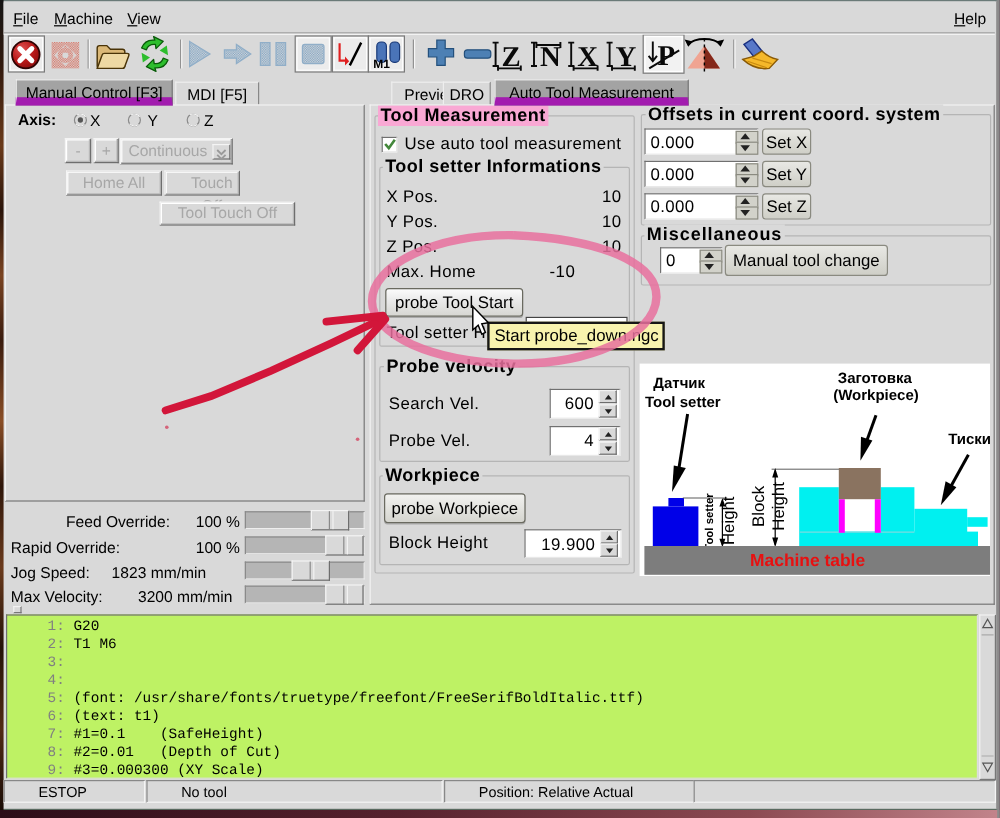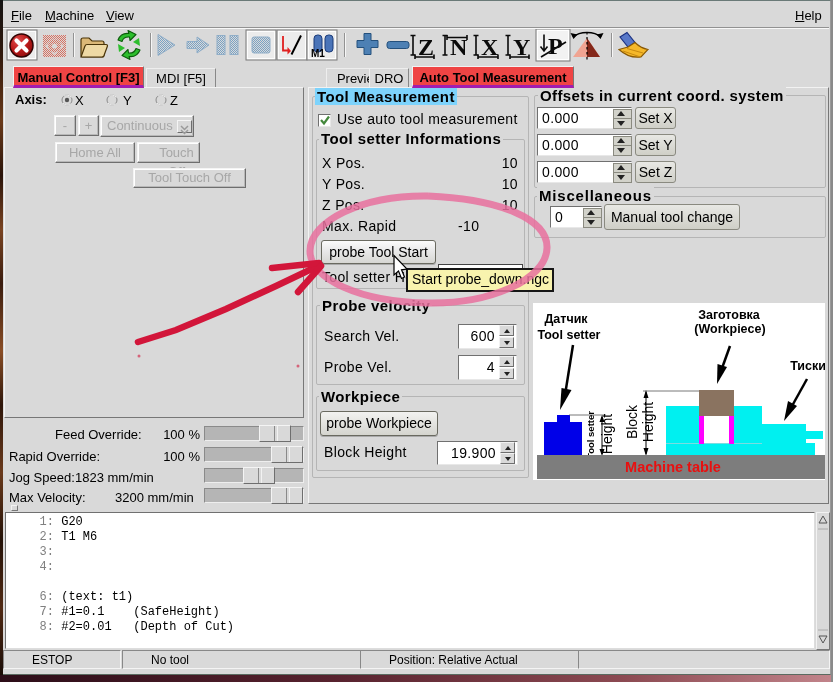--- a/index.html
+++ b/index.html
@@ -13,21 +13,21 @@
 #deskR { position:absolute; left:831px; top:0; width:2px; height:682px; background:#8a8a8a; }
 
 #menubar { position:absolute; left:3px; top:2px; width:826px; height:26px; background:#d9d9d9; font-size:13px; color:#000; }
 .mitem { position:absolute; top:6px; }
 .ul { text-decoration:underline; }
 #mbline { position:absolute; left:3px; top:27px; width:826px; height:2px; border-top:1px solid #929292; border-bottom:1px solid #f8f8f8; }
 
 #toolbar { position:absolute; left:3px; top:29px; width:826px; height:33px;padding-left:24px; }
 
 .tab { position:absolute; background:#d9d9d9; border:1px solid; border-color:#f2f2f2 #777 transparent #f2f2f2; font-size:13px; text-align:center; }
-.tab.sel { background:#ef4444; z-index:3; border-bottom:3px solid #a21caf;font-weight:bold; }
+.tab.sel { background:#a3a3a3; z-index:3; border-bottom:7px solid #a21caf; }
 .tab.unsel { background:#d9d9d9; border-color:#eee #888 transparent #eee; }
 #lpane { position:absolute; left:4px; top:87px; width:300px; height:331px; background:#d9d9d9; border:1px solid; border-color:#f2f2f2 #777 #777 #f2f2f2; }
 #rpane { position:absolute; left:308px; top:87px; width:521px; height:417px; background:#d9d9d9; border:1px solid; border-color:#f2f2f2 #777 #777 #f2f2f2; }
 .gl { color:#a7a7a7; } 
 .btn { position:absolute; background:#d9d9d9; border:1px solid; border-color:#f4f4f4 #6e6e6e #6e6e6e #f4f4f4; box-shadow:inset -1px -1px 0 #b8b8b8, inset 1px 1px 0 #fff; font-size:13px; text-align:center; color:#000; }
 .btn.dis { color:#a7a7a7; }
 .lbl { position:absolute; font-size:13px; color:#000; white-space:nowrap; }
 .f14 { font-size:14px; letter-spacing:0.35px; }
 .gt { font-size:15px; letter-spacing:0.4px; font-weight:bold; }
 .bold { font-weight:bold; }
@@ -43,21 +43,21 @@
 .gspin:before { content:""; position:absolute; left:0; top:0; width:17px; height:9px; background:#d2d2ca; border:1px solid #8a8a80; }
 .gspin:after { content:""; position:absolute; left:0; top:9px; width:17px; height:9px; background:#d2d2ca; border:1px solid #8a8a80; }
 .gspin i:first-child { position:absolute; left:4px; top:2px; width:0; height:0; border-left:4px solid transparent; border-right:4px solid transparent; border-bottom:5px solid #222; z-index:7;}
 .gspin i:last-child { position:absolute; left:4px; top:12px; width:0; height:0; border-left:4px solid transparent; border-right:4px solid transparent; border-top:5px solid #222; z-index:7;}
 
 .trough { position:absolute; background:#b5b5b5; border:1px solid; border-color:#8a8a8a #eee #eee #8a8a8a; }
 .shandle { position:absolute; background:#d9d9d9; border:1px solid; border-color:#f4f4f4 #6e6e6e #6e6e6e #f4f4f4; }
 .shandle:after { content:""; position:absolute; left:14px; top:0; width:2px; height:100%; border-left:1px solid #8a8a8a; border-right:1px solid #f2f2f2; }
 
 #codewrap { position:absolute; left:4px; top:505px; width:826px; height:145px; background:#d9d9d9; }
-#codebox { position:absolute; left:1px; top:7px; width:810px; height:137px; background:#ffffff; border:1px solid; border-color:#707070 #ddd #ddd #707070; overflow:hidden; }
+#codebox { position:absolute; left:1px; top:7px; width:810px; height:137px; background:#bef264; border:1px solid; border-color:#707070 #ddd #ddd #707070; overflow:hidden; }
 .codeline { position:absolute; left:12px; font-family:"Liberation Mono", monospace; font-size:12px; white-space:pre; }
 .lnum { color:#808080; }
 
 .sbox { position:absolute; top:650px; height:19px; background:#d9d9d9; border:1px solid; border-color:#888 #f4f4f4 #f4f4f4 #888; font-size:12px; color:#000; }
 .sbox span { position:absolute; left:4px; top:2px;margin-left:24px; }
 </style>
 </head>
 <body>
 <div id="deskB"></div>
 <div id="deskR"></div>
@@ -232,55 +232,55 @@
 <div class="btn dis" style="left:55px; top:142px; width:80px; height:21px; line-height:19px;">Home All</div>
 <div class="btn dis" style="left:137px; top:142px; width:63px; height:21px; line-height:19px;padding-left:16px;">Touch Off</div>
 <div class="btn dis" style="left:133px; top:168px; width:113px; height:20px; line-height:18px;">Tool Touch Off</div>
 
 <div class="lbl" style="left:9px; top:427px;margin-left:46px;">Feed Override:</div>
 <div class="lbl" style="left:9px; top:449px;">Rapid Override:</div>
 <div class="lbl" style="left:9px; top:470px;">Jog Speed:</div>
 <div class="lbl" style="left:9px; top:490px;">Max Velocity:</div>
 <div class="lbl" style="left:160px; top:427px; width:40px; text-align:right;">100 %</div>
 <div class="lbl" style="left:160px; top:449px; width:40px; text-align:right;">100 %</div>
-<div class="lbl" style="left:75px; top:470px;text-align:right;">1823 mm/min</div>
+<div class="lbl" style="left:93px; top:470px;text-align:right;">1823 mm/min</div>
 <div class="lbl" style="left:115px; top:490px;">3200 mm/min</div>
 <div class="trough" style="left:204px; top:426px; width:100px; height:15px;"></div>
 <div class="shandle" style="left:259px; top:425px; width:32px; height:17px;"></div>
 <div class="trough" style="left:204px; top:447px; width:100px; height:15px;"></div>
 <div class="shandle" style="left:271px; top:446px; width:32px; height:17px;"></div>
 <div class="trough" style="left:204px; top:468px; width:100px; height:15px;"></div>
 <div class="shandle" style="left:243px; top:467px; width:32px; height:17px;"></div>
 <div class="trough" style="left:204px; top:488px; width:100px; height:15px;"></div>
 <div class="shandle" style="left:271px; top:487px; width:32px; height:17px;"></div>
 
 <div class="tab unsel" style="left:326px; top:68px; width:68px; height:20px; line-height:19px;">Preview</div>
 <div class="tab unsel" style="left:369px; top:68px; width:40px; height:20px; line-height:19px;">DRO</div>
 <div class="tab sel" style="left:412px; top:66px; width:162px; height:22px; line-height:21px;">Auto Tool Measurement</div>
 <div id="rpane"></div>
 
 <div class="grp" style="left:312px; top:96px; width:217px; height:382px;"></div>
-<div class="lbl gt" style="left:315px; top:88px; background:#7dd3fc; padding:0 2px;">Tool Measurement</div>
+<div class="lbl gt" style="left:315px; top:88px; background:#f9a8d4; padding:0 2px;">Tool Measurement</div>
 
 <div class="entry" style="left:318px; top:114px; width:13px; height:13px;"></div>
 <svg class="abs" style="left:318px; top:113px; z-index:5;" width="15" height="15">
     <path d="M3,7 L6,10.5 L11,3.5" fill="none" stroke="#44883c" stroke-width="2.2"></path>
   </svg>
 <div class="lbl f14" style="left:337px; top:111px;">Use auto tool measurement</div>
 
 <div class="grp" style="left:316px; top:139px; width:209px; height:150px;"></div>
 <div class="lbl gt" style="left:319px; top:130px; background:#d9d9d9; padding:0 2px;">Tool setter Informations</div>
 
 <div class="lbl f14" style="left:322px; top:155px;">X Pos.</div>
 <div class="lbl f14" style="left:458px; top:155px; width:60px; text-align:right;">10</div>
 <div class="lbl f14" style="left:322px; top:176px;">Y Pos.</div>
 <div class="lbl f14" style="left:458px; top:176px; width:60px; text-align:right;">10</div>
 <div class="lbl f14" style="left:322px; top:197px;">Z Pos.</div>
 <div class="lbl f14" style="left:458px; top:197px; width:60px; text-align:right;">10</div>
-<div class="lbl f14" style="left:322px; top:218px;">Max. Rapid</div>
+<div class="lbl f14" style="left:322px; top:218px;">Max. Home</div>
 <div class="lbl f14" style="left:458px; top:218px; width:60px; ">-10</div>
 
 <div class="btn" style="left:321px; top:240px; width:115px; height:24px; line-height:22px; font-size:14px; background:linear-gradient(#fbfbfb,#e9e9e9 45%,#d7d7d3); border:1px solid #6a6a60; border-radius:3px; box-shadow:0 1px 0 #aaa;">probe Tool Start</div>
 <div class="lbl f14" style="left:322px; top:269px; width:85px; overflow:hidden; white-space:nowrap;">Tool setter Heig</div>
 <div class="abs" style="left:438px; top:264px; width:85px; height:26px; background:#fff; border:1px solid #444;"></div>
 
 <div class="grp" style="left:316px; top:305px; width:209px; height:80px;"></div>
 <div class="lbl gt" style="left:320px; top:297px; background:#d9d9d9; padding:0 2px;">Probe velocity</div>
 <div class="lbl f14" style="left:324px; top:328px;">Search Vel.</div>
 <div class="entry" style="left:458px; top:324px; width:59px; height:25px;"></div>
@@ -389,41 +389,43 @@
 </svg>
 </div>
 
 <div id="codewrap">
   <div style="position:absolute; left:7px; top:0px; width:7px; height:6px; background:#d9d9d9; border:1px solid; border-color:#f2f2f2 #777 #777 #f2f2f2;"></div>
   <div id="codebox">
     <div class="codeline" style="top:2px;"><span class="lnum">   1: </span>G20</div>
     <div class="codeline" style="top:17px;"><span class="lnum">   2: </span>T1 M6</div>
     <div class="codeline" style="top:32px;"><span class="lnum">   3: </span></div>
     <div class="codeline" style="top:47px;"><span class="lnum">   4: </span></div>
+    <div class="codeline" style="top:62px;"><span class="lnum">   5: </span>(font: /usr/share/fonts/truetype/freefont/FreeSerifBoldItalic.ttf)</div>
     <div class="codeline" style="top:77px;"><span class="lnum">   6: </span>(text: t1)</div>
     <div class="codeline" style="top:92px;"><span class="lnum">   7: </span>#1=0.1    (SafeHeight)</div>
     <div class="codeline" style="top:107px;"><span class="lnum">   8: </span>#2=0.01   (Depth of Cut)</div>
+    <div class="codeline" style="top:122px;"><span class="lnum">   9: </span>#3=0.000300 (XY Scale)</div>
   </div>
   <div id="vsb" style="position:absolute; left:812px; top:7px; width:14px; height:138px; background:#d9d9d9; border:1px solid; border-color:#f2f2f2 #777 #777 #f2f2f2;">
     <svg width="12" height="136">
         <path d="M6,3 L10,10 L2,10 Z" fill="none" stroke="#555" stroke-width="1"></path>
         <path d="M6,130 L10,123 L2,123 Z" fill="none" stroke="#555" stroke-width="1"></path>
         <line x1="1" y1="16" x2="11" y2="16" stroke="#aaa"></line>
         <line x1="1" y1="117" x2="11" y2="117" stroke="#aaa"></line>
       </svg>
   </div>
 </div>
 
 <div class="sbox" style="left:3px; width:118px;">
     <span>ESTOP</span>
   </div>
 <div class="sbox" style="left:122px; width:247px;">
     <span>No tool</span>
   </div>
-<div class="sbox" style="left:360px; width:224px;">
+<div class="sbox" style="left:370px; width:224px;">
     <span>Position: Relative Actual</span>
   </div>
 <div class="sbox" style="left:578px; width:252px;"></div>
 
 <div class="abs" style="left:406px; top:268px; width:148px; height:24px; background:#f8f3ae; border:2px solid #161616; font-size:14px; color:#000; line-height:18px; padding-left:4px; z-index:30;">Start probe_down.ngc</div>
 
 <svg class="abs" style="left:0; top:0; z-index:40; pointer-events:none;" width="833" height="682" viewBox="0 0 833 682">
   <path d="M428,196 C500,199 548,219 547,248 C546,280 490,304 428,303 C360,302 310,279 310,251 C310,221 362,195 428,196" fill="none" stroke="#e8709e" stroke-width="7" opacity="0.85"></path>
   <path d="M138,342 L176,330 L226,309 L276,286 L320,265" fill="none" stroke="#d2163a" stroke-width="6.5" stroke-linecap="round"></path>
   <path d="M272,268 L319,263" fill="none" stroke="#d2163a" stroke-width="6.5" stroke-linecap="round"></path>

